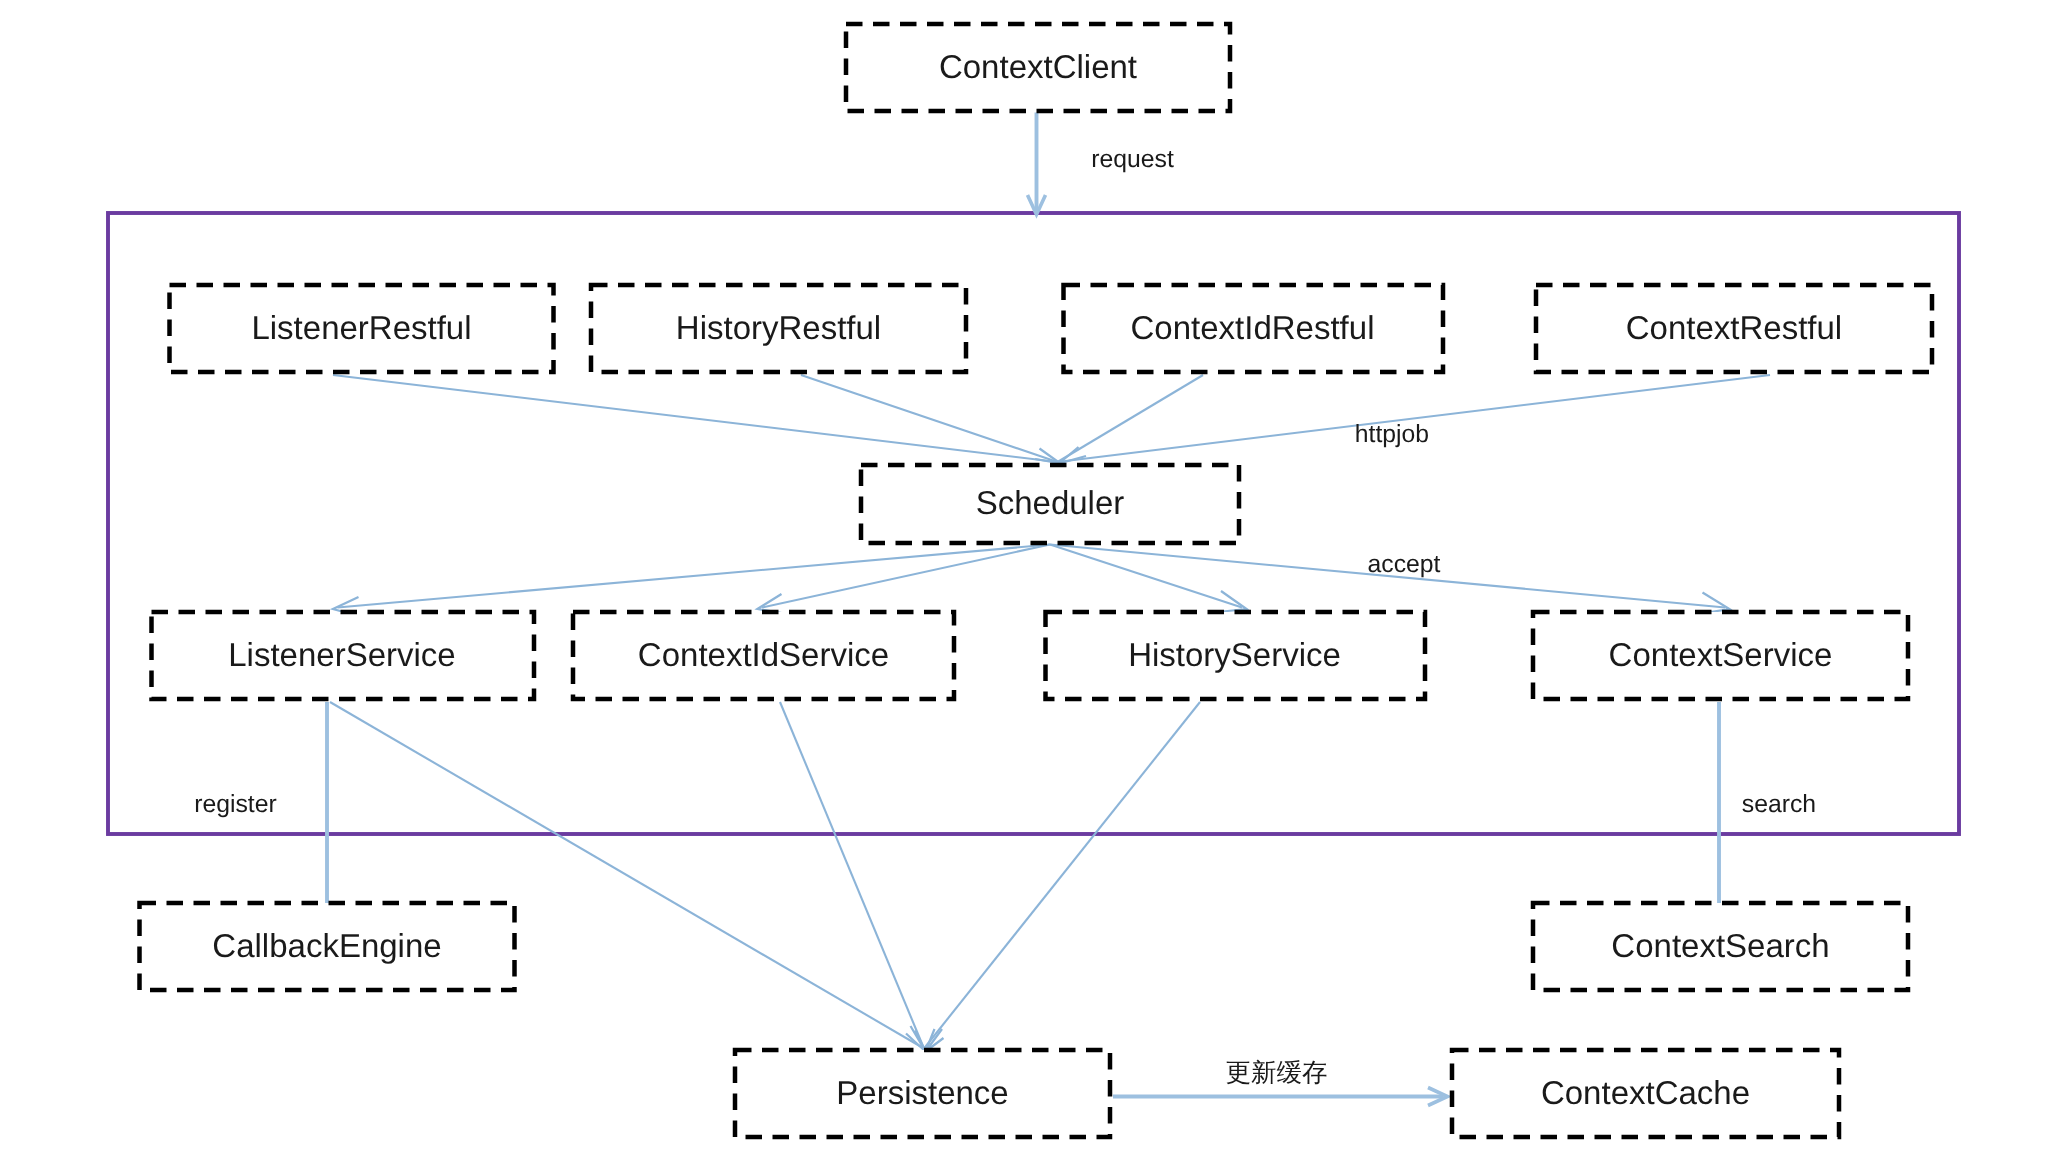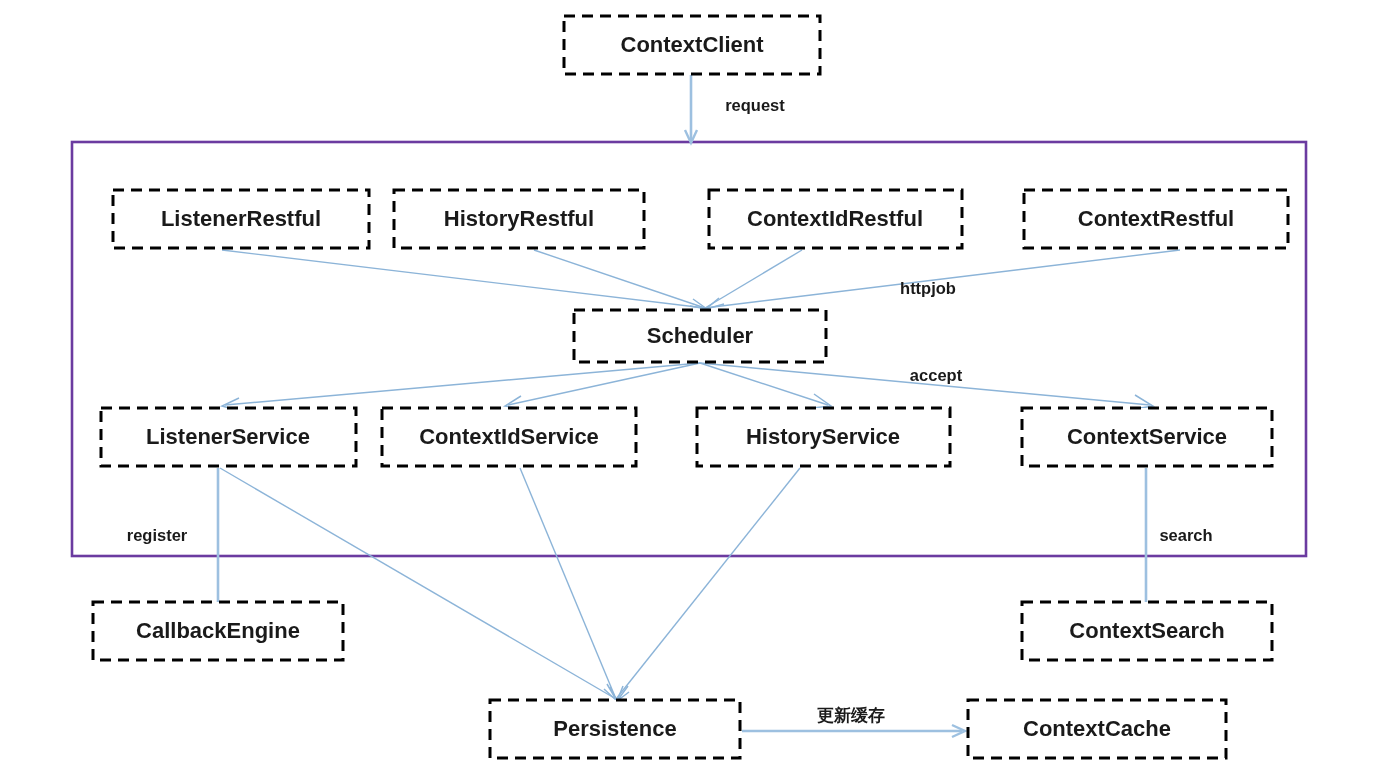--- a/index.html
+++ b/index.html
@@ -1,18 +1,18 @@
 <!DOCTYPE html>
 <html><head>
 <meta charset="utf-8">
 <style>
   html,body{margin:0;padding:0;background:#ffffff;}
   body{width:1376px;height:781px;overflow:hidden;
        font-family:"Liberation Sans","DejaVu Sans",sans-serif;}
-  #stage{position:relative;width:1376px;height:781px;font-weight:bold;}
+  #stage{position:relative;width:1376px;height:781px;}
   svg#diagram{position:absolute;left:0;top:0;width:1376px;height:781px;}
 
   .node-rect{
     fill:#ffffff;
     stroke:#000000;
     stroke-width:3;
     stroke-dasharray:11 7;
   }
   .node-label{
     font-family:"Liberation Sans","DejaVu Sans",sans-serif;

